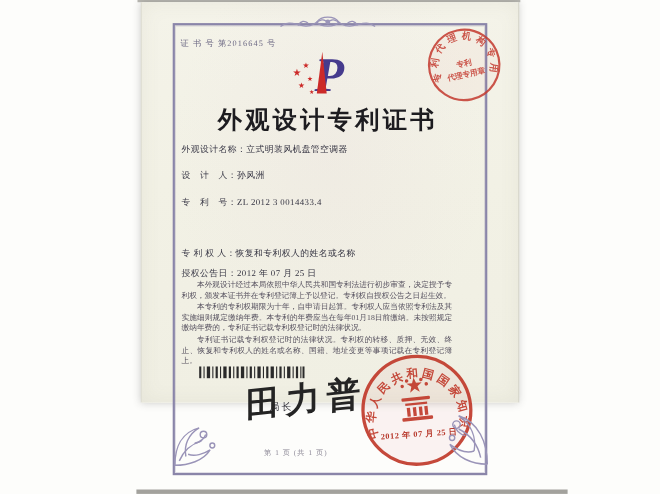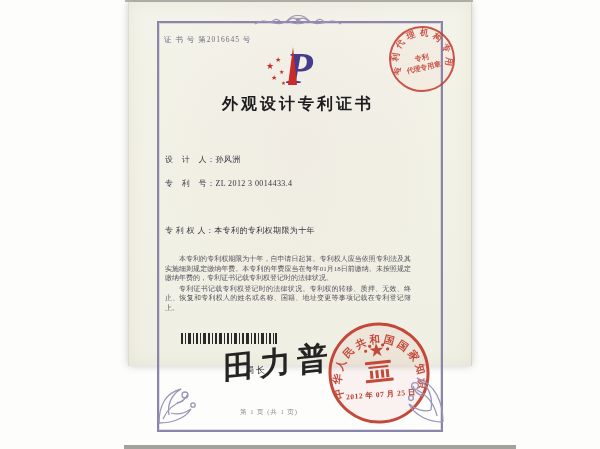--- a/index.html
+++ b/index.html
@@ -12,21 +12,21 @@
            radial-gradient(ellipse at 50% 38%, rgba(216,186,206,0.10), rgba(0,0,0,0) 60%),
            linear-gradient(180deg,#f4f3e9 0%,#f2f1e5 45%,#f0efe3 100%);
          box-shadow:0 0 7px rgba(60,60,60,0.25), inset 0 0 18px rgba(120,115,90,0.08);
          border-left:1px solid #dddcd0;border-right:1px solid #d6d5c9;}
   .border-box{position:absolute;left:28px;top:19px;width:282px;height:407px;
          border:2px solid #8a85a9;box-shadow:inset 0 0 0 1px rgba(138,133,169,0.25);}
   .flourish{position:absolute;color:#9a94b8;}
   .cert-number{position:absolute;left:35px;top:33px;font-size:7.5px;letter-spacing:1px;color:#6d6a85;}
   .logo{position:absolute;left:137px;top:41px;width:54px;height:46px;}
   .title{position:absolute;left:28px;top:92px;width:282px;text-align:center;
-         font-size:16px;font-weight:bold;letter-spacing:3px;color:#1d1c20;}
+         font-size:22px;font-weight:bold;letter-spacing:3px;color:#1d1c20;}
   .field-row{position:absolute;left:36px;font-size:8px;color:#3a3947;white-space:nowrap;letter-spacing:0.4px;}
   .field-row .lbl{color:#3a3947;}
   .field-row .val{color:#333240;}
   .paras{position:absolute;left:36px;top:253px;width:246px;font-size:7px;line-height:9.6px;
          color:#56515f;text-align:justify;}
   .paras p{margin:0 0 1px 0;text-indent:2em;}
   .barcode{position:absolute;left:52px;top:331px;width:96px;height:11px;}
   .director-label{position:absolute;left:68px;top:362px;font-size:9px;color:#33323a;letter-spacing:2px;margin-left:48px;}
   .signature{position:absolute;left:94px;top:340px;font-size:31px;font-weight:bold;color:#242424;
          transform:rotate(-6deg) skewX(-6deg);letter-spacing:6px;font-family:"DejaVu Serif",serif;}
@@ -77,31 +77,38 @@
       <defs>
           <path id="arcSmall" d="M 13,45 A 24,24 0 1 1 57,45" fill="none"></path>
         </defs>
       <text font-size="8.5" fill="#c4392e" letter-spacing="4" font-weight="bold">
         <textPath href="#arcSmall">专利代理机构专用印章</textPath>
       </text>
       <text x="35" y="36" text-anchor="middle" font-size="7" fill="#c4392e" font-weight="bold">专利</text>
       <text x="35" y="46" text-anchor="middle" font-size="7" fill="#c4392e" font-weight="bold">代理专用章</text>
     </svg>
 
+    <div class="field-row" style="top:128px">
+      <span class="lbl">外观设计名称：</span><span class="val">立式明装风机盘管空调器</span>
+    </div>
     <div class="field-row" style="top:152px">
       <span class="lbl">设　计　人：</span><span class="val">孙风洲</span>
     </div>
     <div class="field-row" style="top:176px">
       <span class="lbl">专　利　号：</span><span class="val">ZL 2012 3 0014433.4</span>
     </div>
     <div class="field-row" style="top:223px">
-      <span class="lbl">专 利 权 人：</span><span class="val">本专利的专利权期限为十年</span>
+      <span class="lbl">专 利 权 人：</span><span class="val">恢复和专利权人的姓名或名称</span>
+    </div>
+    <div class="field-row" style="top:241px">
+      <span class="lbl">授权公告日：</span><span class="val">2012 年 07 月 25 日</span>
     </div>
 
     <div class="paras">
+      <p>本外观设计经过本局依照中华人民共和国专利法进行初步审查，决定授予专利权，颁发本证书并在专利登记簿上予以登记。专利权自授权公告之日起生效。</p>
       <p>本专利的专利权期限为十年，自申请日起算。专利权人应当依照专利法及其实施细则规定缴纳年费。本专利的年费应当在每年01月18日前缴纳。未按照规定缴纳年费的，专利证书记载专利权登记时的法律状况。</p>
       <p>专利证书记载专利权登记时的法律状况。专利权的转移、质押、无效、终止、恢复和专利权人的姓名或名称、国籍、地址变更等事项记载在专利登记簿上。</p>
     </div>
 
     <svg class="barcode" viewBox="0 0 96 11" preserveAspectRatio="none">
       <g fill="#2a2a2a">
         <rect x="0" width="2" height="11"></rect>
           <rect x="4" width="1" height="11"></rect>
           <rect x="7" width="3" height="11"></rect>
         <rect x="12" width="1" height="11"></rect>

